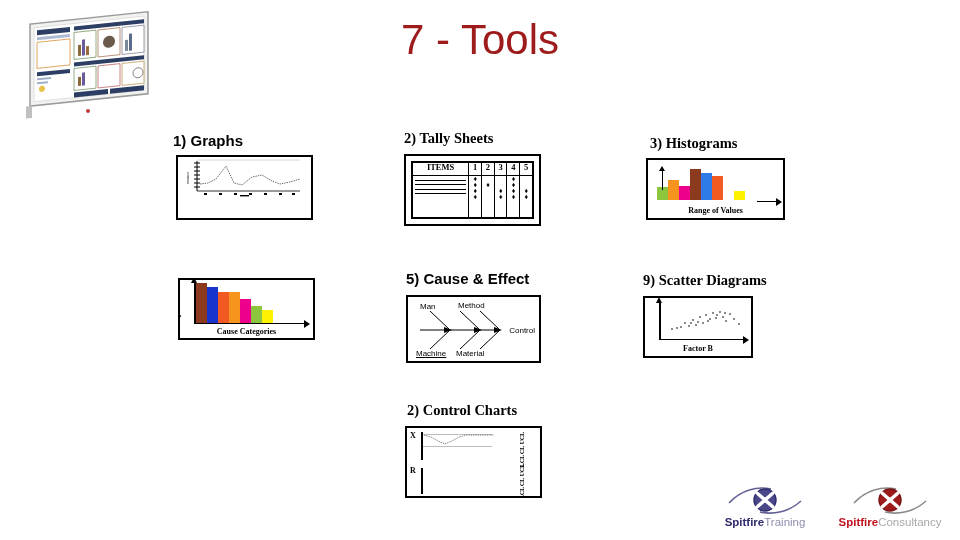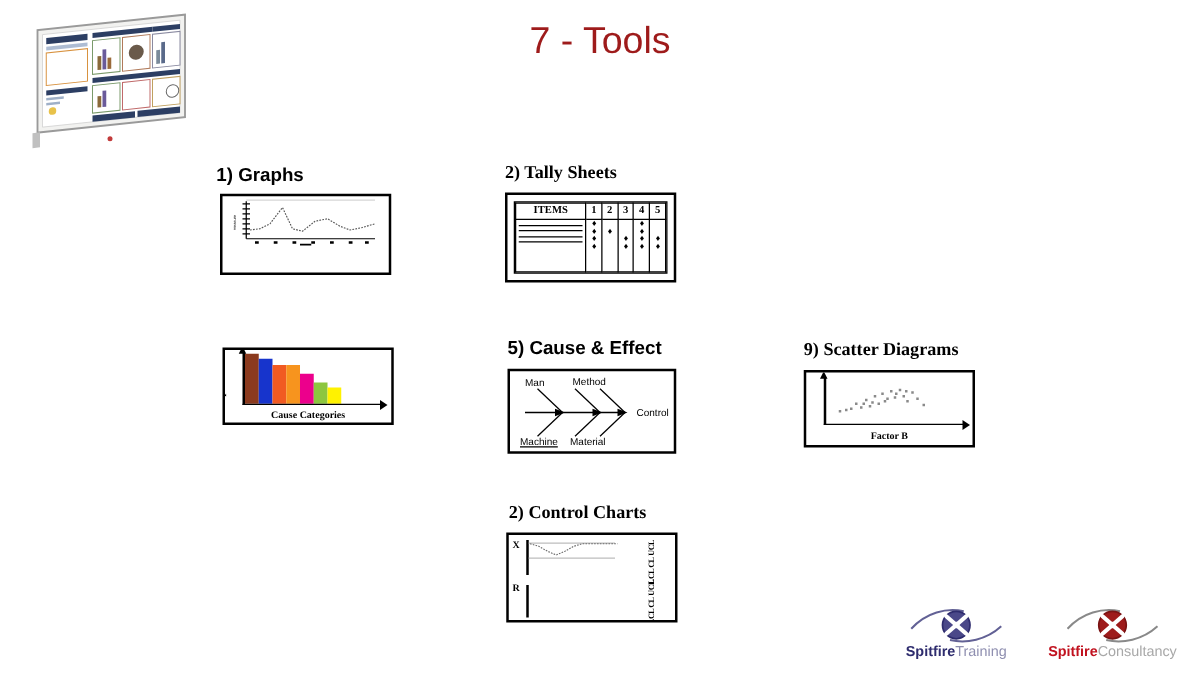--- a/index.html
+++ b/index.html
@@ -10,21 +10,21 @@
   }
   .slide{position:absolute;inset:0;}
 
   
   #title{
     position:absolute;left:200px;top:16px;width:560px;text-align:center;
     color:#9E1B1B;font-family:"Liberation Sans",sans-serif;font-weight:400;
     line-height:1.12;
   }
   #title .l1{font-size:36px;display:block;letter-spacing:.2px;}
-  #title .l2{font-size:30px;display:block;}
+  #title .l2{font-size:42px;display:block;}
 
   
   #thumb{position:absolute;left:12px;top:8px;width:150px;height:118px;}
   #thumb svg{display:block;}
 
   
   .sect{position:absolute;}
   .sect-title{white-space:nowrap;font-weight:bold;color:#000;}
   .serif{font-family:"Liberation Serif",serif;font-size:14.5px;}
   .sans{font-family:"Liberation Sans",sans-serif;font-size:15px;}
@@ -41,21 +41,21 @@
   #s3{left:650px;top:135px;}
   #s3 .box{width:139px;height:62px;margin-top:6px;margin-left:-4px;}
 
   #s4{left:178px;top:272px;}
   #s4 .box{width:137px;height:62px;margin-top:6px;margin-left:0px;}
 
   #s5{left:406px;top:270px;}
   #s5 .box{width:135px;height:68px;margin-top:8px;margin-left:0px;}
 
   #s6{left:643px;top:272px;}
-  #s6 .box{width:137px;height:62px;margin-top:7px;margin-left:0px;}
+  #s6 .box{width:110px;height:62px;margin-top:7px;margin-left:0px;}
 
   #s7{left:405px;top:402px;}
   #s7 .sect-title{margin-left:2px;}
   #s7 .box{width:137px;height:72px;margin-top:7px;}
 
   
   .linechart{position:absolute;left:2px;top:1px;width:124px;height:42px;}
 
   
   .tally{position:absolute;left:5px;top:5px;right:5px;bottom:5px;border:1px solid #000;box-sizing:border-box;}
@@ -269,20 +269,40 @@
                   <span class="tmark">♦</span>
                   <span class="tmark">♦</span>
             </td>
           </tr>
         </tbody>
           </table>
       </div>
     </div>
   </div>
 
+  <div class="sect" id="s3">
+    <div class="sect-title serif">3) Histograms</div>
+    <div class="box">
+      <div class="histo">
+        <div class="bars">
+          <span style="height:13px;background:#8CC63F"></span>
+          <span style="height:20px;background:#F7941E"></span>
+          <span style="height:14px;background:#EC008C"></span>
+          <span style="height:31px;background:#8B3A1E"></span>
+          <span style="height:27px;background:#2E7BE8"></span>
+          <span style="height:24px;background:#F15A22"></span>
+          <span style="height:0px;background:transparent"></span>
+          <span style="height:9px;background:#FFF200"></span>
+        </div>
+        <div class="yarrow"></div>
+        <div class="xarrow"></div>
+        <div class="xlab">Range of Values</div>
+      </div>
+    </div>
+  </div>
 
   <div class="sect" id="s4">
     <div class="box">
       <div class="pareto">
         <div class="bars">
           <span style="height:40px;background:#8B3A1E"></span>
           <span style="height:36px;background:#1734CC"></span>
           <span style="height:31px;background:#F15A22"></span>
           <span style="height:31px;background:#F7941E"></span>
           <span style="height:24px;background:#EC008C"></span>

